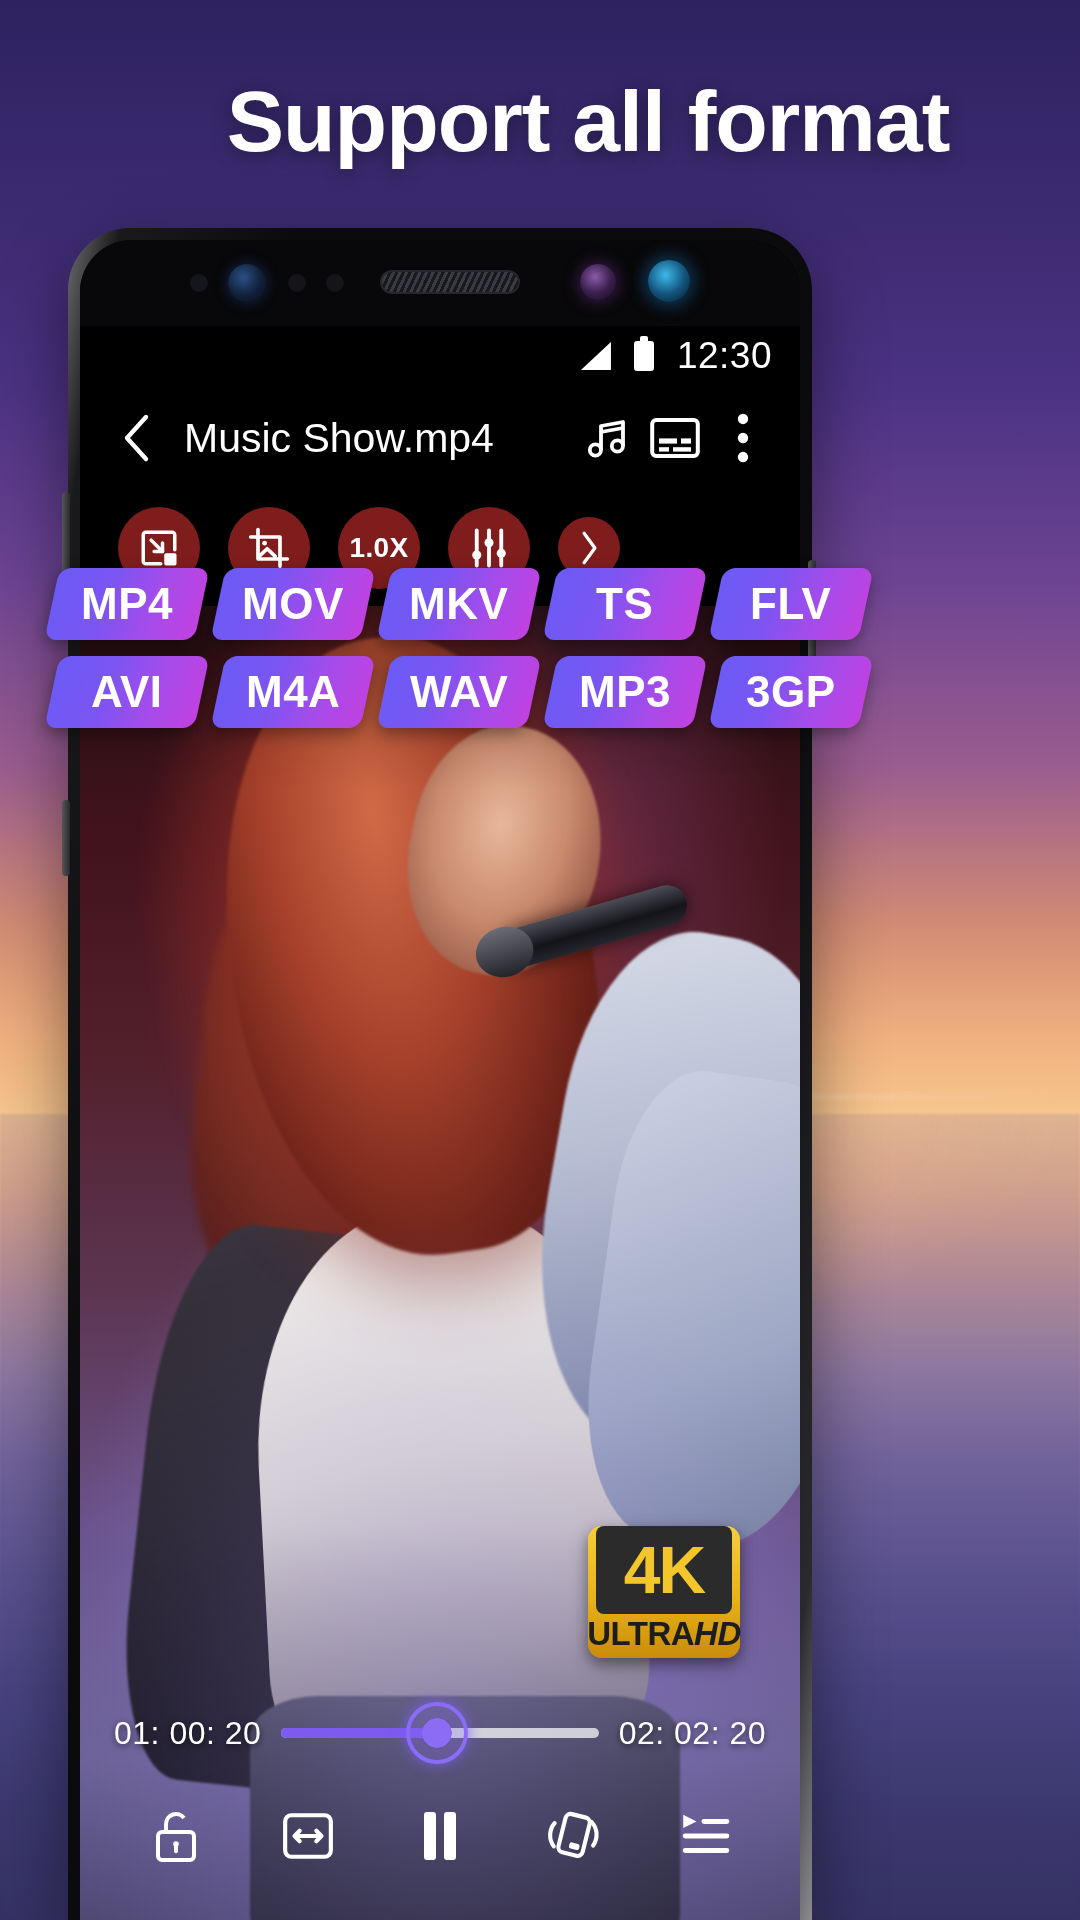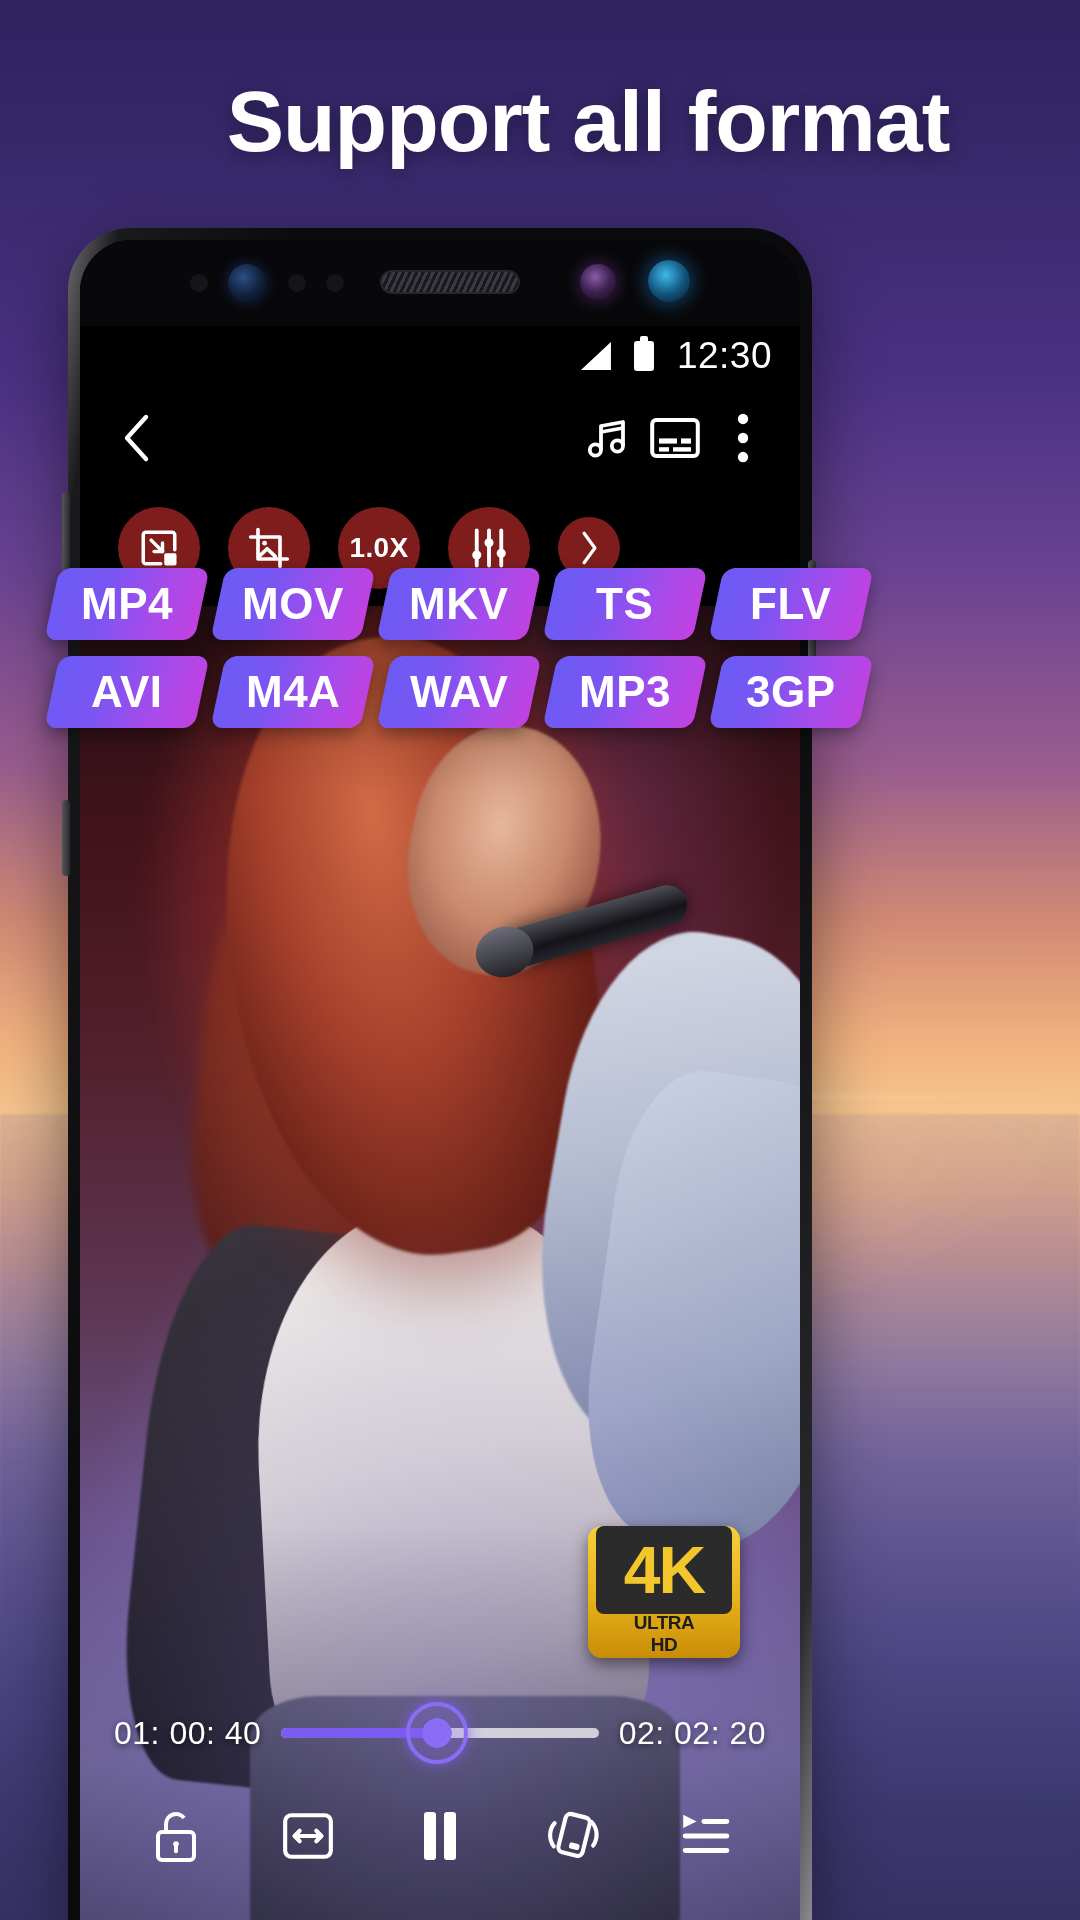--- a/index.html
+++ b/index.html
@@ -276,23 +276,23 @@
   .fourk-inner{
     width:100%; height:88px; border-radius:8px;
     background:#2b2b2b;
     display:flex; align-items:center; justify-content:center;
   }
   .fourk-inner span{
     color:#f3c62c; font-size:66px; font-weight:bold; line-height:1; letter-spacing:-2px;
   }
   .fourk-sub{
     height:40px; display:flex; align-items:center; justify-content:center;
-    color:#1d1d1d; font-size:19px; font-weight:bold; letter-spacing:-.5px;flex-direction:column;
-  }
-  .fourk-sub b{ font-weight:bold; }
+    color:#1d1d1d; font-size:33px; font-weight:bold; letter-spacing:-.5px;
+  }
+  .fourk-sub b{ font-weight:bold;font-style:italic; }
 
   
   .seek{
     position:absolute; left:0; bottom:152px; width:100%; height:70px;
     display:flex; align-items:center; padding:0 34px; gap:20px; z-index:20;
   }
   .tcode{
     color:#fff; font-size:32px; letter-spacing:.5px; white-space:nowrap;
     text-shadow:0 2px 6px rgba(0,0,0,.6);
   }
@@ -356,21 +356,21 @@
         <div class="fourk-inner">
           <span>4K</span>
         </div>
         <div class="fourk-sub">
           <span>ULTRA</span>
             <b>HD</b>
         </div>
       </div>
 
       <div class="seek">
-        <div class="tcode">01: 00: 40</div>
+        <div class="tcode">01: 00: 20</div>
         <div class="track">
           <div class="fill" style="width: 49%;"></div>
           <div class="knob" style="left: 49%;"></div>
         </div>
         <div class="tcode">02: 02: 20</div>
       </div>
 
       <div class="controls">
         <div class="cbtn">
           <svg width="48" height="56" viewBox="0 0 24 28" fill="none" stroke="#fff" stroke-width="2">
@@ -424,20 +424,21 @@
       <div class="bat"></div>
       <div class="clock">12:30</div>
     </div>
 
     <div class="appbar">
       <div class="icon-btn">
         <svg width="34" height="50" viewBox="0 0 17 25" fill="none" stroke="#fff" stroke-width="2.2">
           <path d="M13 2 L3.5 12.5 L13 23" stroke-linecap="round" stroke-linejoin="round"></path>
         </svg>
       </div>
+      <div class="title">Music Show.mp4</div>
       <div class="spacer"></div>
       <div class="icon-btn">
         <svg width="48" height="48" viewBox="0 0 24 24" fill="none" stroke="#fff" stroke-width="1.9">
           <path d="M9 18V6l11-2v12" stroke-linejoin="round"></path>
           <path d="M9 9l11-2"></path>
           <circle cx="6.2" cy="18" r="2.8"></circle>
           <circle cx="17.2" cy="16" r="2.8"></circle>
         </svg>
       </div>
       <div class="icon-btn">

